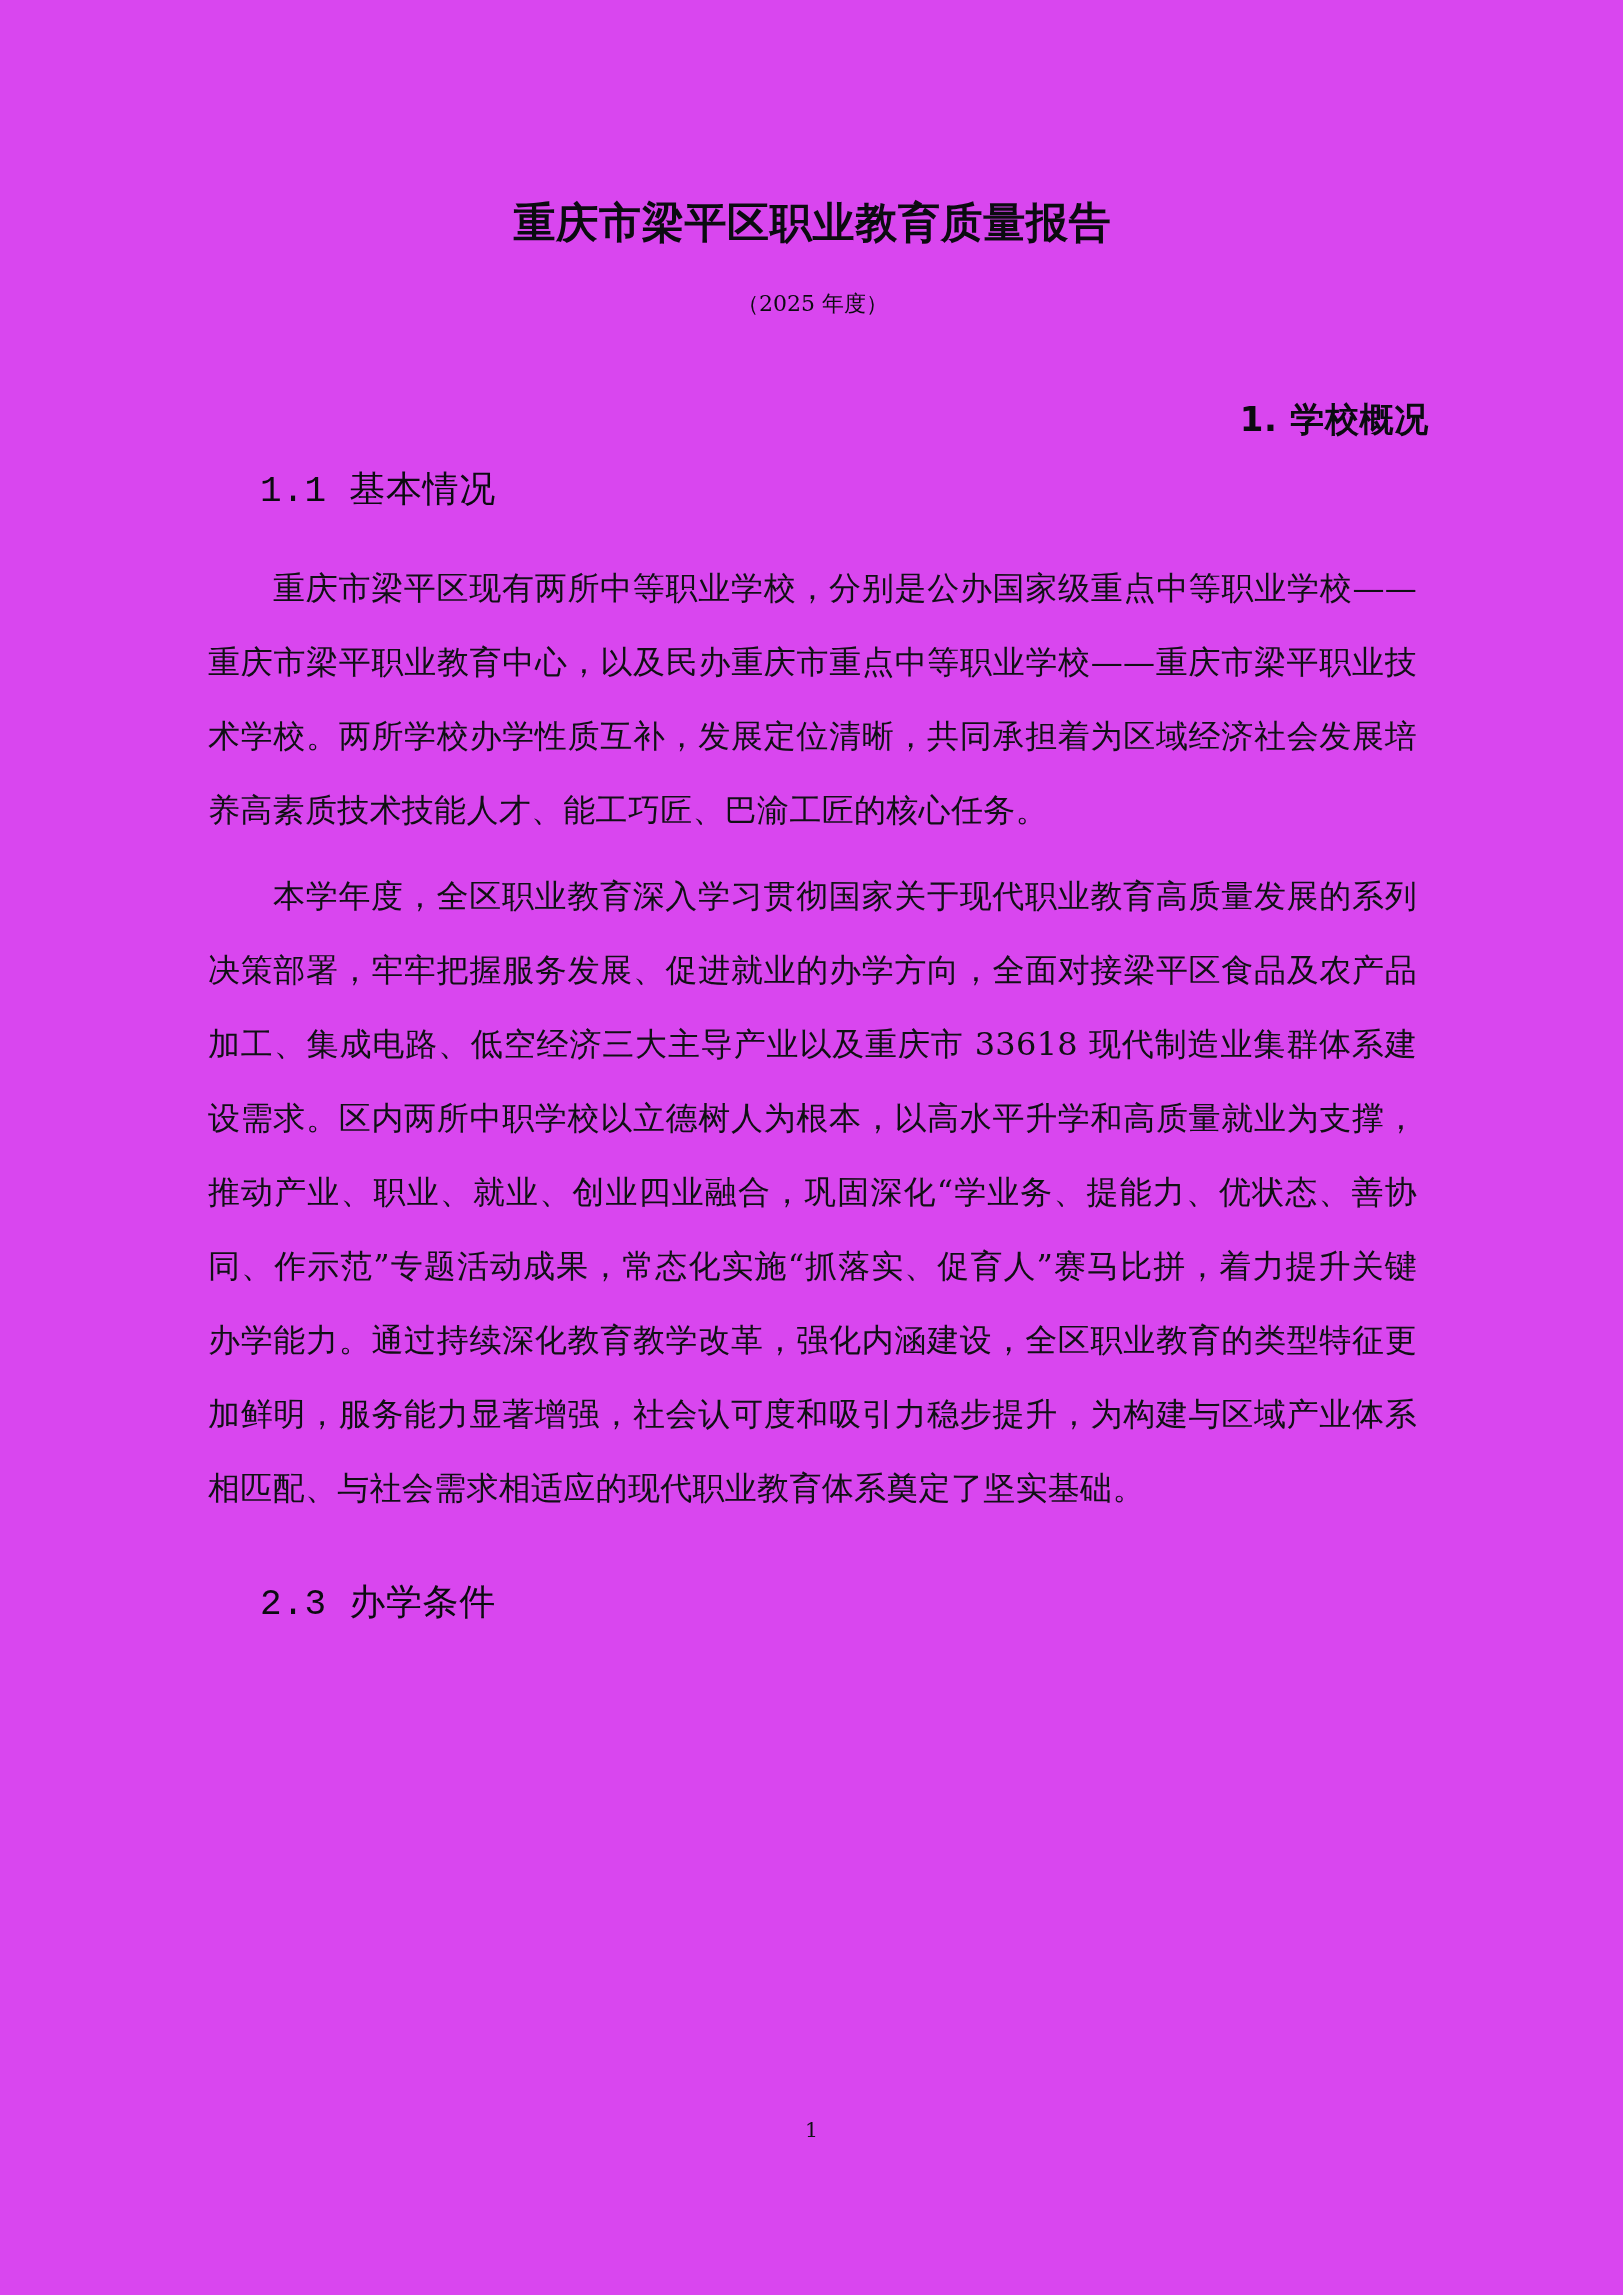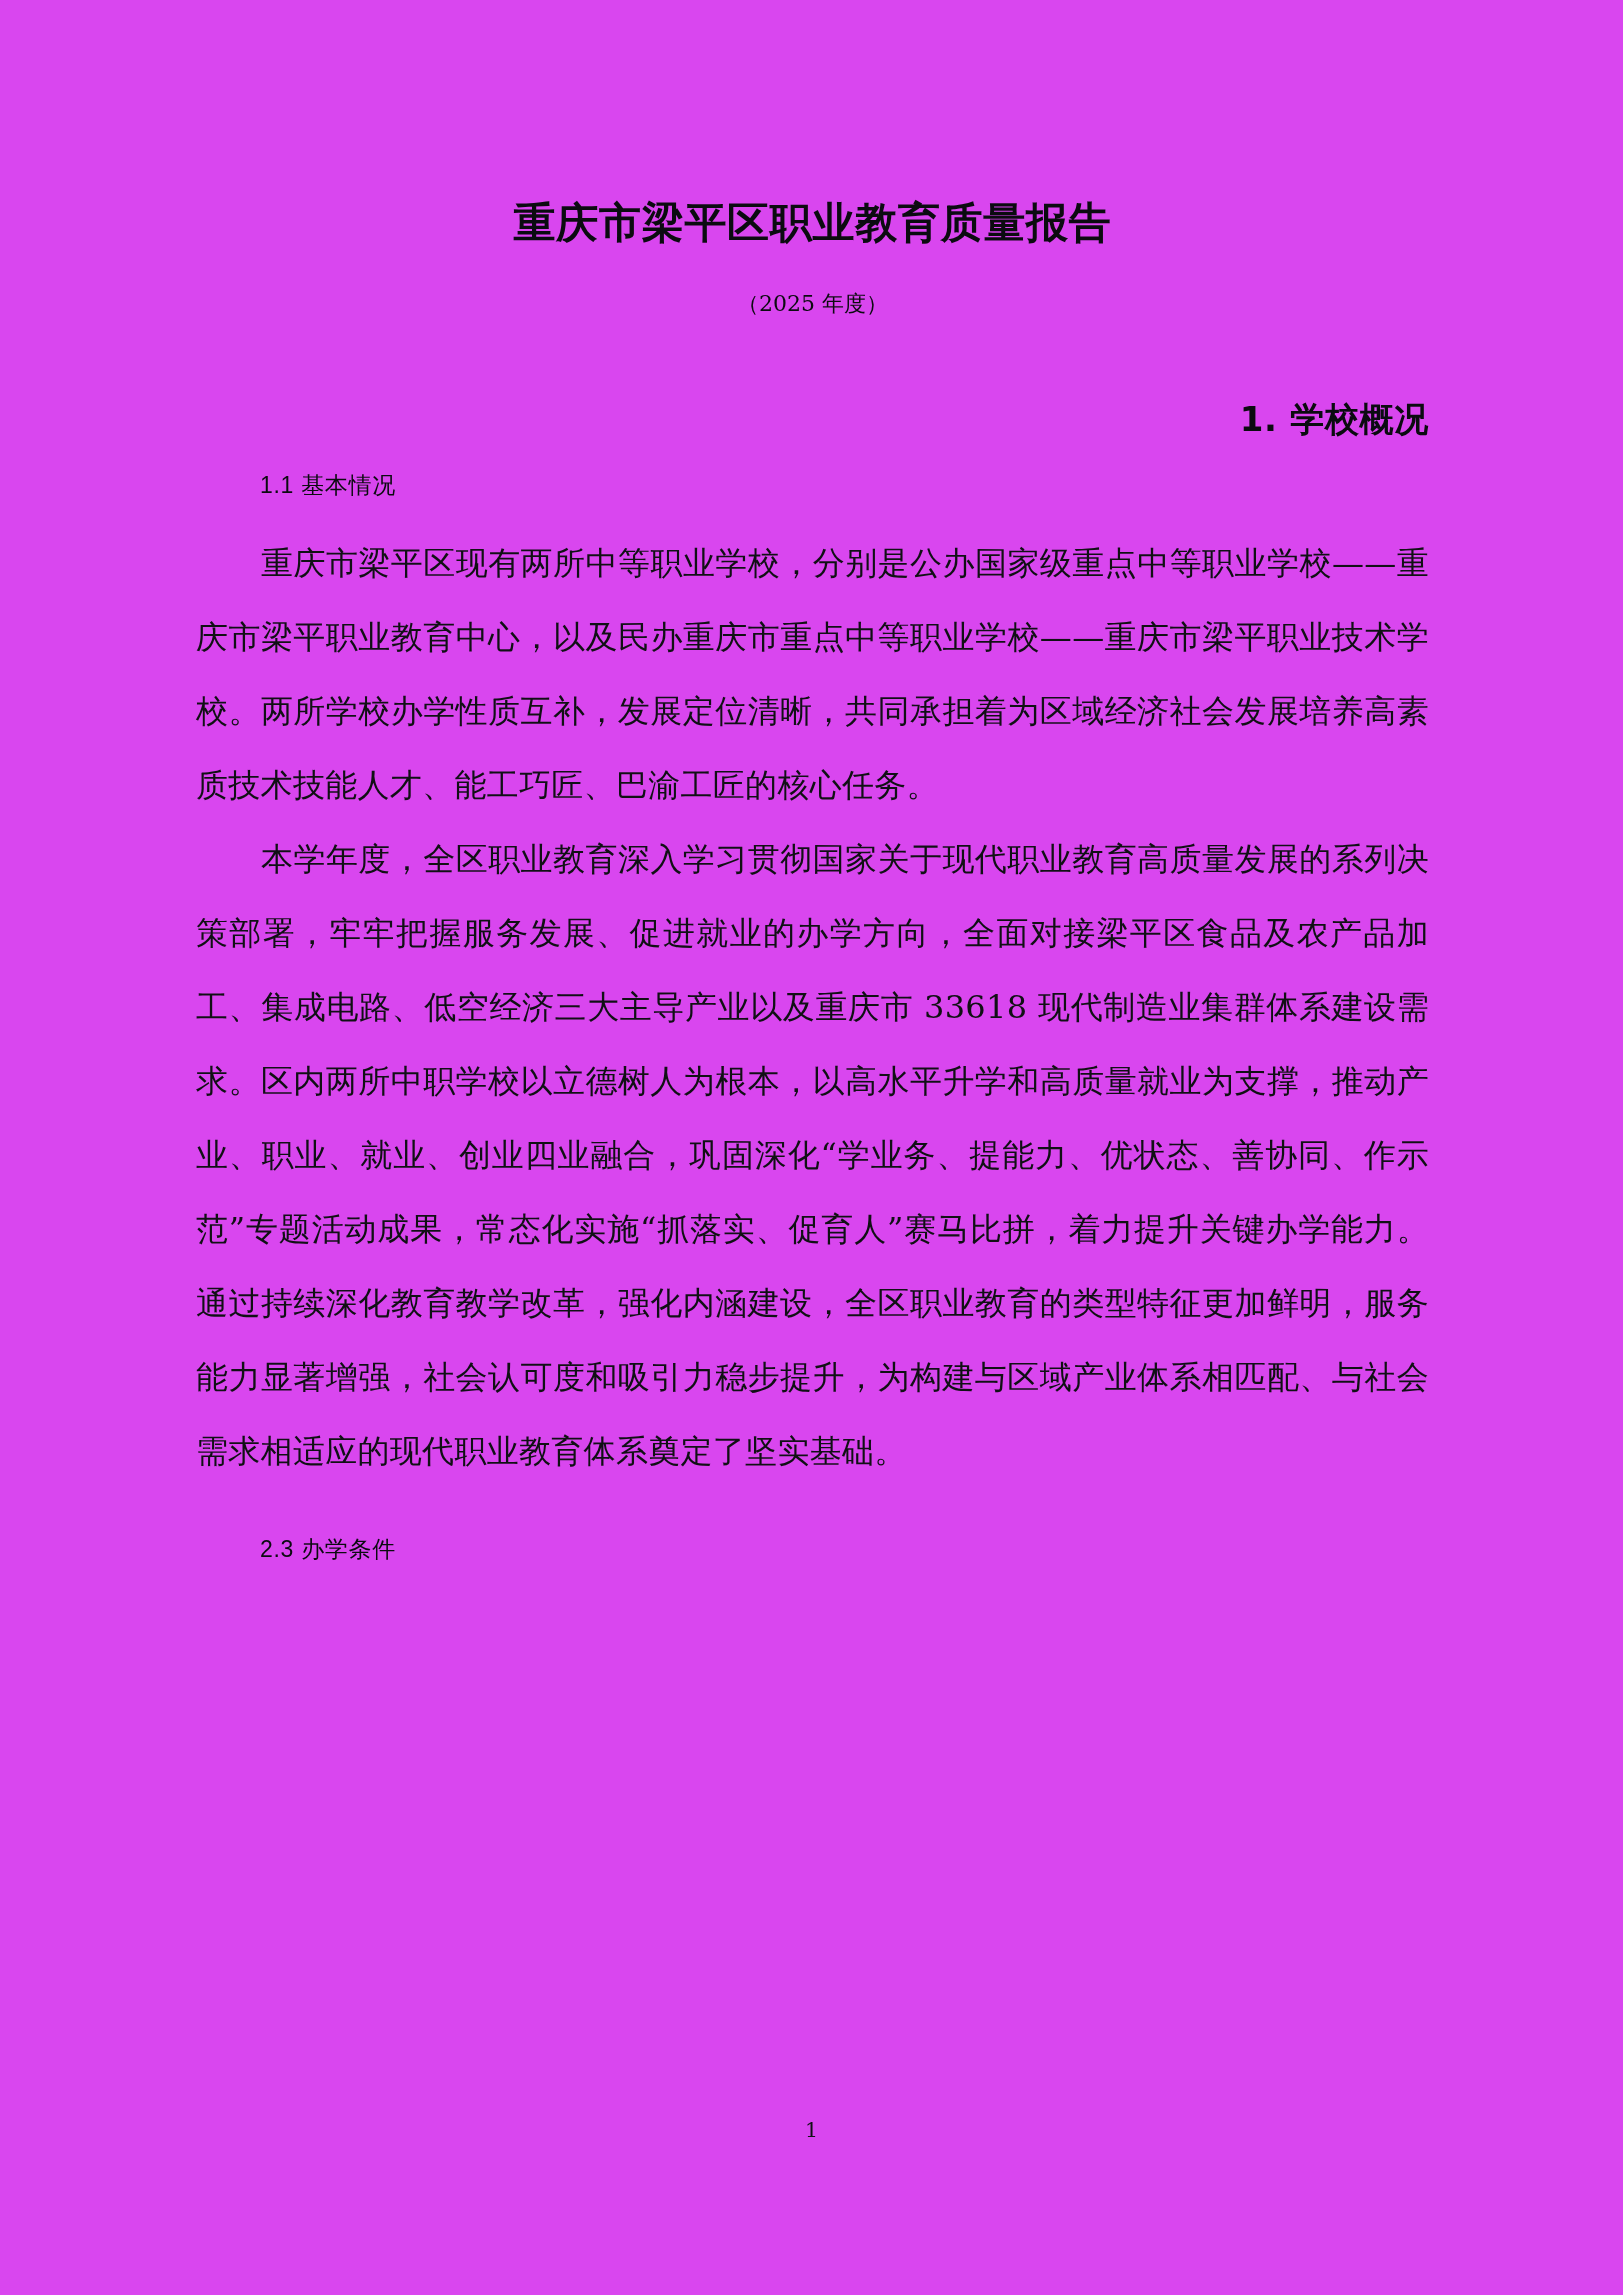--- a/index.html
+++ b/index.html
@@ -66,37 +66,37 @@
     padding-top: 75px;
     padding-left: 64px;
     color: #0b0b10;
     letter-spacing: 0.7px;
     text-align: right;
   }
 
   .h2 {
     margin: 0;
     padding: 0;
-    font-family: Liberation Sans, sans-serif;
+    font-family: Liberation Mono, monospace;
     font-weight: 400;
-    font-size: 23px;
+    font-size: 36px;
     line-height: 1.0;
     padding-top: 38px;
     padding-left: 64px;
     color: #0b0b10;
     letter-spacing: 0.7px;
   }
 
   .h2.second {
     padding-top: 50px;
   }
 
   
   .para {
-    margin: 0;
+    margin: 12px;
     padding: 0;
     font-family: "DejaVu Serif", "Liberation Serif", serif;
     font-weight: 400;
     font-size: 32px;
     line-height: 74px;
     text-align: justify;
     text-justify: inter-ideograph;
     text-indent: 65px;
     color: #101014;
     letter-spacing: 0.3px;

